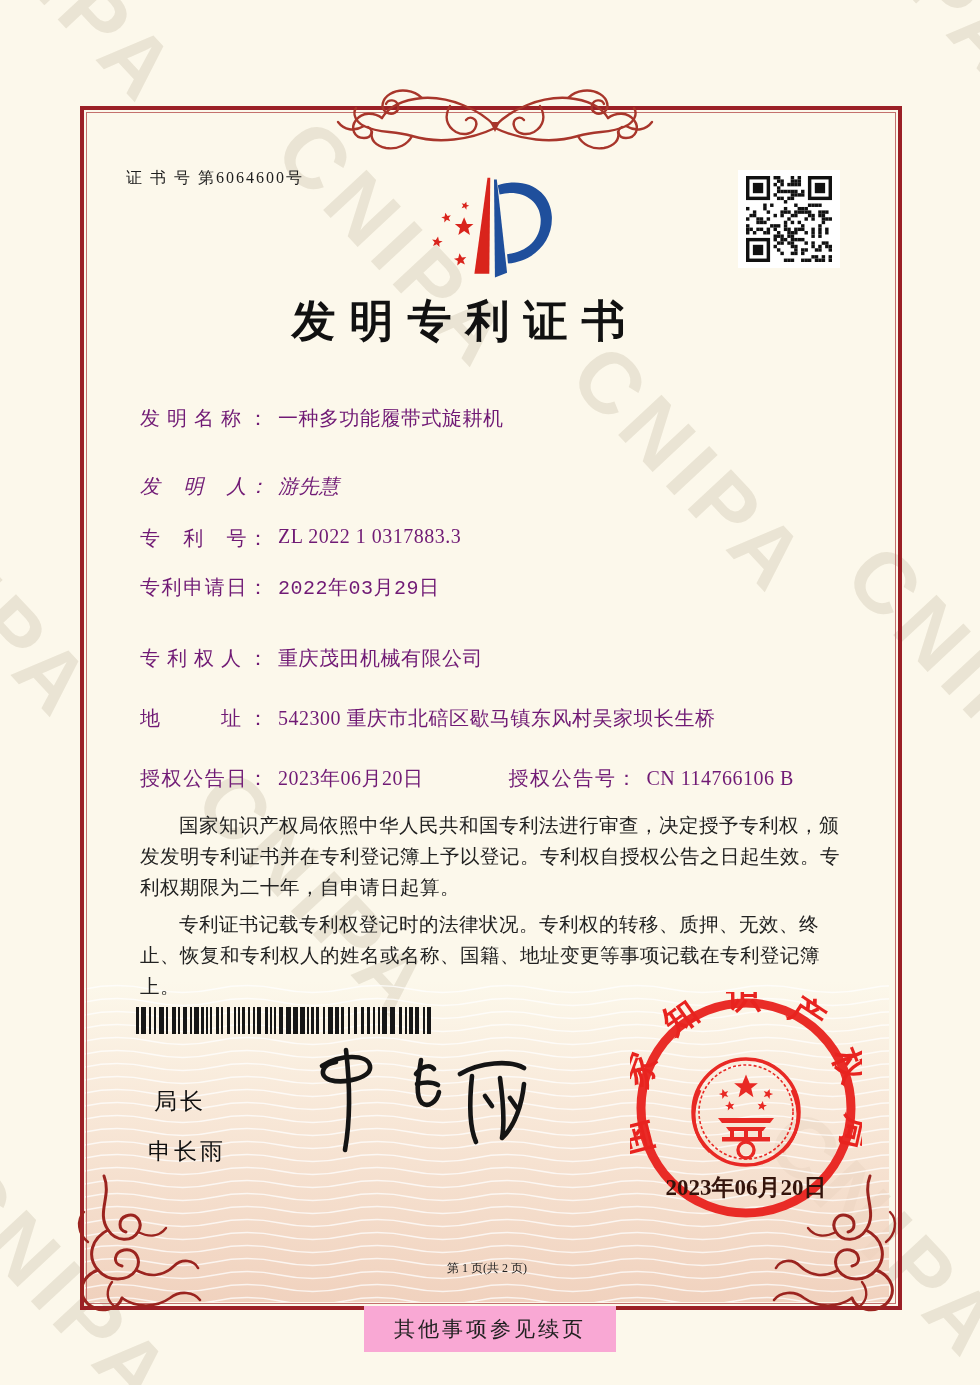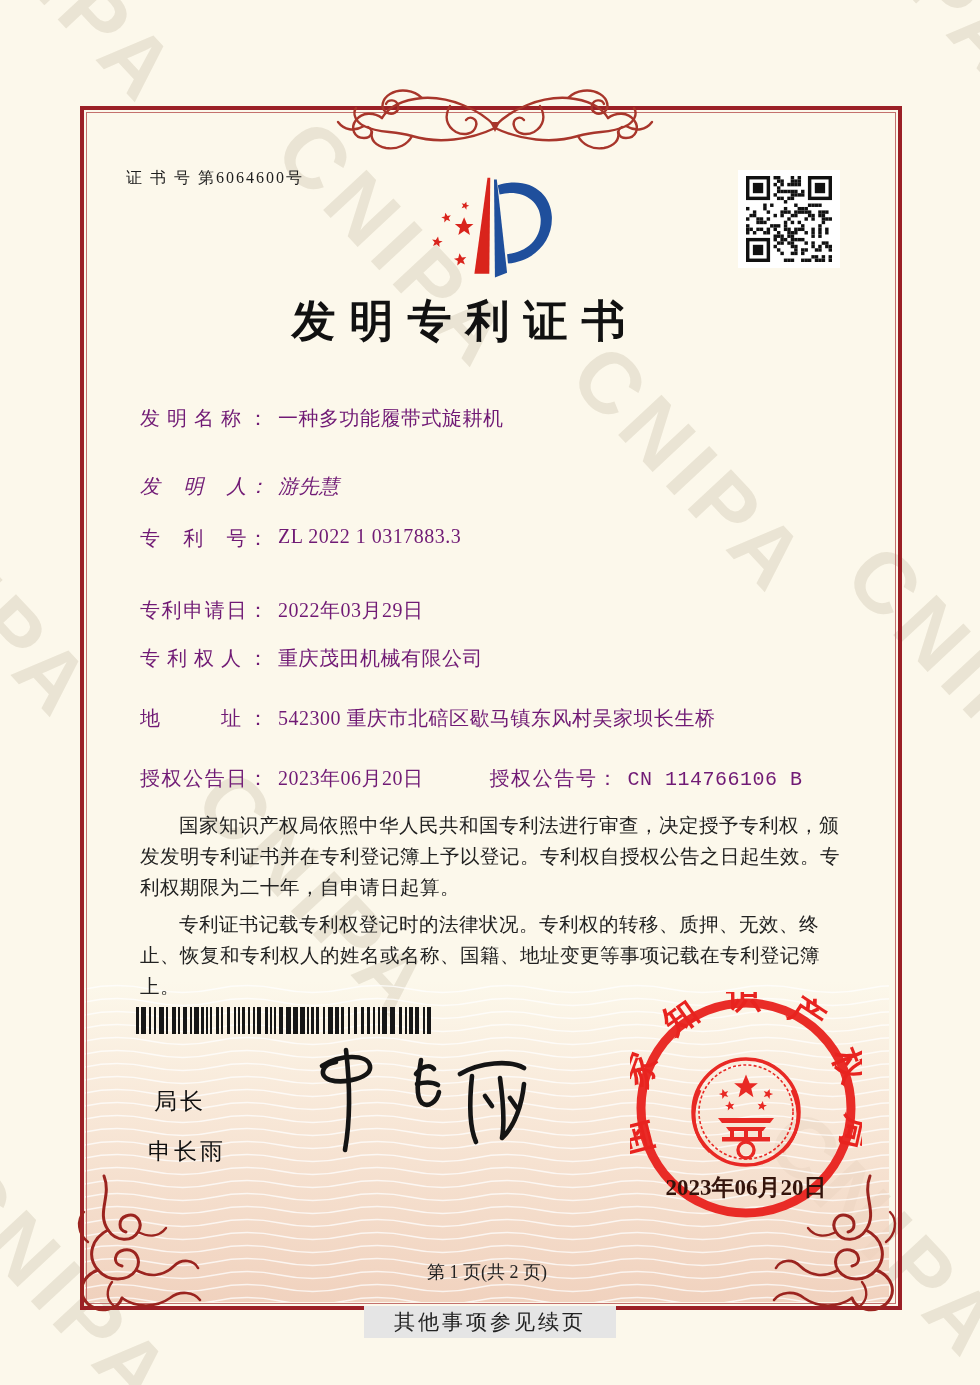--- a/index.html
+++ b/index.html
@@ -26,36 +26,36 @@
   .qr-box{left:738px;top:170px;width:102px;height:98px;background:#fff;z-index:5;
           display:flex;align-items:center;justify-content:center;}
   .doc-title{left:80px;top:292px;width:771px;text-align:center;font-size:44px;
           font-weight:bold;letter-spacing:14px;color:#111;z-index:5;}
   
   .fields{left:140px;top:405px;width:740px;z-index:5;}
   .frow{position:absolute;left:0;height:28px;font-size:20px;color:#701a75;white-space:nowrap;}
   .flabel{display:inline-block;width:128px;text-align:justify;text-align-last:justify;
           vertical-align:top;}
   .fvalue{margin-left:10px;letter-spacing:.5px;}
-  .fgroup2{margin-left:66px;font-family:Liberation Mono, monospace;}
+  .fgroup2{margin-left:85px;}
   
   .paras{left:140px;top:810px;width:708px;font-size:19.5px;line-height:31px;
          color:#222;z-index:5;}
   .paras p{margin:0 0 6px 0;text-indent:2em;letter-spacing:.5px;}
   
   .barcode{left:136px;top:1007px;z-index:5;}
   .officer{left:154px;top:1086px;font-family:"Liberation Sans","DejaVu Sans",sans-serif;
            font-size:23px;color:#111;z-index:5;letter-spacing:3px;}
   .officer-name{left:148px;top:1136px;font-family:Liberation Mono, monospace;}
   .sig{left:288px;top:1044px;z-index:6;}
   .seal{left:630px;top:992px;z-index:6;}
   
-  .page-info{left:80px;top:1260px;width:814px;text-align:center;font-size:18px;color:#222;z-index:5;}
-  .cont-strip{left:50%;top:1306px;transform:translateX(-50%);background:#e5e5e5;
-           padding:2px 30px;font-size:21px;letter-spacing:3px;color:#222;z-index:5;white-space:nowrap;}
+  .page-info{left:80px;top:1260px;width:814px;text-align:center;font-size:12px;color:#222;z-index:5;}
+  .cont-strip{left:50%;top:1306px;transform:translateX(-50%);background:#f9a8d4;
+           padding:9px 30px;font-size:21px;letter-spacing:3px;color:#222;z-index:5;white-space:nowrap;}
 </style>
 </head>
 <body>
 
 <span class="wm" style="left:-90px;top:-70px;">CNIPA</span>
 <span class="wm" style="left:760px;top:-95px;">CNIPA</span>
 <span class="wm" style="left:245px;top:195px;">CNIPA</span>
 <span class="wm" style="left:540px;top:420px;">CNIPA</span>
 <span class="wm" style="left:-175px;top:545px;">CNIPA</span>
 <span class="wm" style="left:165px;top:845px;">CNIPA</span>
@@ -329,21 +329,21 @@
 <div class="abs fields">
   <div class="frow" style="top:0px;">
     <span class="flabel">发明名称：</span><span class="fvalue">一种多功能履带式旋耕机</span>
   </div>
   <div class="frow" style="top:68px;font-style:italic;">
     <span class="flabel">发　明　人：</span><span class="fvalue">游先慧</span>
   </div>
   <div class="frow" style="top:120px;">
     <span class="flabel">专　利　号：</span><span class="fvalue">ZL 2022 1 0317883.3</span>
   </div>
-  <div class="frow" style="top:192px;">
+  <div class="frow" style="top:169px;font-family:Liberation Mono, monospace;">
     <span class="flabel">专利申请日：</span><span class="fvalue">2022年03月29日</span>
   </div>
   <div class="frow" style="top:240px;">
     <span class="flabel">专利权人：</span><span class="fvalue">重庆茂田机械有限公司</span>
   </div>
   <div class="frow" style="top:300px;">
     <span class="flabel">地　　址：</span><span class="fvalue">542300 重庆市北碚区歇马镇东风村吴家坝长生桥</span>
   </div>
   <div class="frow" style="top:360px;">
     <span class="flabel">授权公告日：</span><span class="fvalue">2023年06月20日</span><span class="fgroup2"><span class="flabel">授权公告号：</span><span class="fvalue">CN 114766106 B</span></span>

